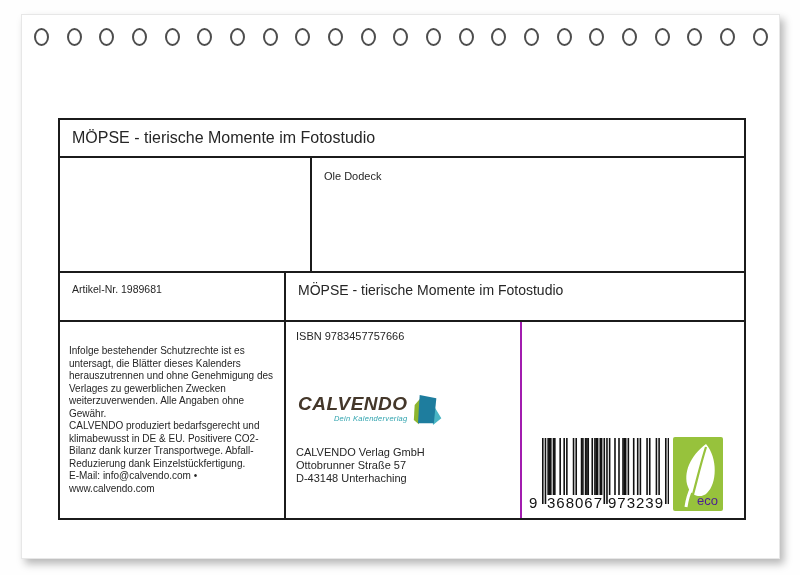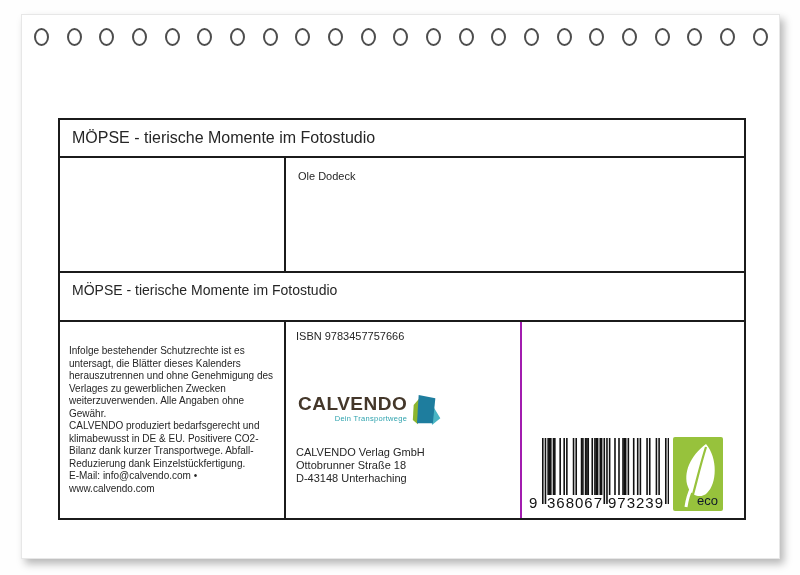--- a/index.html
+++ b/index.html
@@ -16,52 +16,52 @@
   .holes{position:absolute;left:12px;top:13px;width:734px;display:flex;justify-content:space-between;}
   .hole{width:15px;height:18px;border:2px solid #4d4d4d;border-radius:50%;background:#fff;box-sizing:border-box;}
 
   
   .table{
     position:absolute;left:36px;top:91px;width:688px;height:402px;
     border:2px solid #1b1b1b;box-sizing:border-box;display:flex;flex-direction:column;margin-top:12px;
   }
   .row-title{height:42px;border-bottom:2px solid #1b1b1b;display:flex;align-items:center;
     padding-left:12px;font-size:16px;}
-  .row-author{height:131px;border-bottom:2px solid #1b1b1b;display:flex;}
+  .row-author{height:131px;border-bottom:2px solid #1b1b1b;display:flex;padding-left:26px;}
   .row-article{height:54px;border-bottom:2px solid #1b1b1b;display:flex;}
   .row-bottom{flex:1;display:flex;}
   .cell-blank{width:226px;border-right:2px solid #1b1b1b;box-sizing:border-box;}
   .cell-author{flex:1;padding:12px;font-size:11px;}
   .cell-article{width:226px;border-right:2px solid #1b1b1b;box-sizing:border-box;padding:10px 12px;font-size:10.5px;}
   .cell-subtitle{flex:1;padding:9px 12px;font-size:14px;}
   .cell-legal{
     width:226px;border-right:2px solid #1b1b1b;box-sizing:border-box;
     padding:23px 9px;font-size:10px;line-height:12.5px;white-space:pre-line;
   }
   .cell-isbn{width:236px;border-right:2px solid #a21caf;box-sizing:border-box;position:relative;}
   .isbn-line{position:absolute;left:10px;top:8px;font-size:11px;}
-  .logo{position:absolute;left:12px;top:72px;display:flex;align-items:flex-start;}
+  .logo{position:absolute;left:12px;top:72px;display:flex;align-items:flex-start;font-style:italic;}
   .wordmark{font-size:19px;font-weight:bold;letter-spacing:0.5px;color:#44372a;line-height:19px;}
   .tagline{font-size:7.5px;color:#2fa3ae;text-align:right;margin-top:1px;letter-spacing:0.3px;}
   .logo-icon{margin-left:5px;margin-top:-2px;}
   .address{position:absolute;left:10px;top:124px;font-size:11px;line-height:13px;}
 
   .cell-barcode{flex:1;position:relative;}
   .barcode{position:absolute;left:20px;bottom:4px;width:127px;height:76px;}
   .barcode svg{position:absolute;left:0;top:0;}
   .bdigit{position:absolute;font-size:15px;line-height:16px;color:#111;}
   .d-first{left:-13px;top:57px;}
   .d-left{left:5px;top:57px;width:56px;text-align:center;letter-spacing:1px;}
   .d-right{left:66px;top:57px;width:56px;text-align:center;letter-spacing:1px;}
 
   .eco{
     position:absolute;right:21px;bottom:7px;width:50px;height:74px;
     background:#97c23c;border-radius:2px;
   }
-  .eco-word{position:absolute;right:5px;bottom:3px;font-size:13px;color:#0f172a;}
+  .eco-word{position:absolute;right:5px;bottom:3px;font-size:13px;color:#4c1d95;}
 </style>
 </head>
 <body>
 
 <div class="card">
 
   <div class="holes">
       <div class="hole"></div>
       <div class="hole"></div>
       <div class="hole"></div>
@@ -94,20 +94,23 @@
     </div>
 
     <div class="row-author">
       <div class="cell-blank"></div>
       <div class="cell-author">
         <span>Ole Dodeck</span>
       </div>
     </div>
 
     <div class="row-article">
+      <div class="cell-article">
+        <span>Artikel-Nr. 1989681</span>
+      </div>
       <div class="cell-subtitle">
         <span>MÖPSE - tierische Momente im Fotostudio</span>
       </div>
     </div>
 
     <div class="row-bottom">
 
       <div class="cell-legal">Infolge bestehender Schutzrechte ist es
 untersagt, die Blätter dieses Kalenders
 herauszutrennen und ohne Genehmigung des
@@ -120,34 +123,34 @@
 Reduzierung dank Einzelstückfertigung.
 E-Mail: info@calvendo.com •
 www.calvendo.com</div>
 
       <div class="cell-isbn">
         <div class="isbn-line">ISBN 9783457757666</div>
 
         <div class="logo">
           <div>
             <div class="wordmark">CALVENDO</div>
-            <div class="tagline">Dein Transportwege</div>
+            <div class="tagline">Dein Kalenderverlag</div>
           </div>
           <div class="logo-icon">
             <svg width="30" height="36" viewBox="0 0 36 40">
               <path d="M2,14 L9,6 L7,37 L1,32 Z" fill="#8db52e"></path>
               <path d="M22,10 L34,30 L24,38 L23,20 Z" fill="#4ab5c4"></path>
               <path d="M8,2 L28,6 L25,36 L6,36 Z" fill="#1e7d9e"></path>
             </svg>
           </div>
         </div>
 
         <div class="address">
           <div>CALVENDO Verlag GmbH</div>
-          <div>Ottobrunner Straße 18</div>
+          <div>Ottobrunner Straße 57</div>
           <div>D-43148 Unterhaching</div>
         </div>
       </div>
 
       <div class="cell-barcode">
         <div class="barcode">
           <svg width="127" height="66" viewBox="0 0 127 66">
               <rect x="0.00" y="0" width="1.59" height="66" fill="#111"></rect>
               <rect x="2.67" y="0" width="1.59" height="66" fill="#111"></rect>
               <rect x="5.35" y="0" width="1.59" height="57" fill="#111"></rect>

